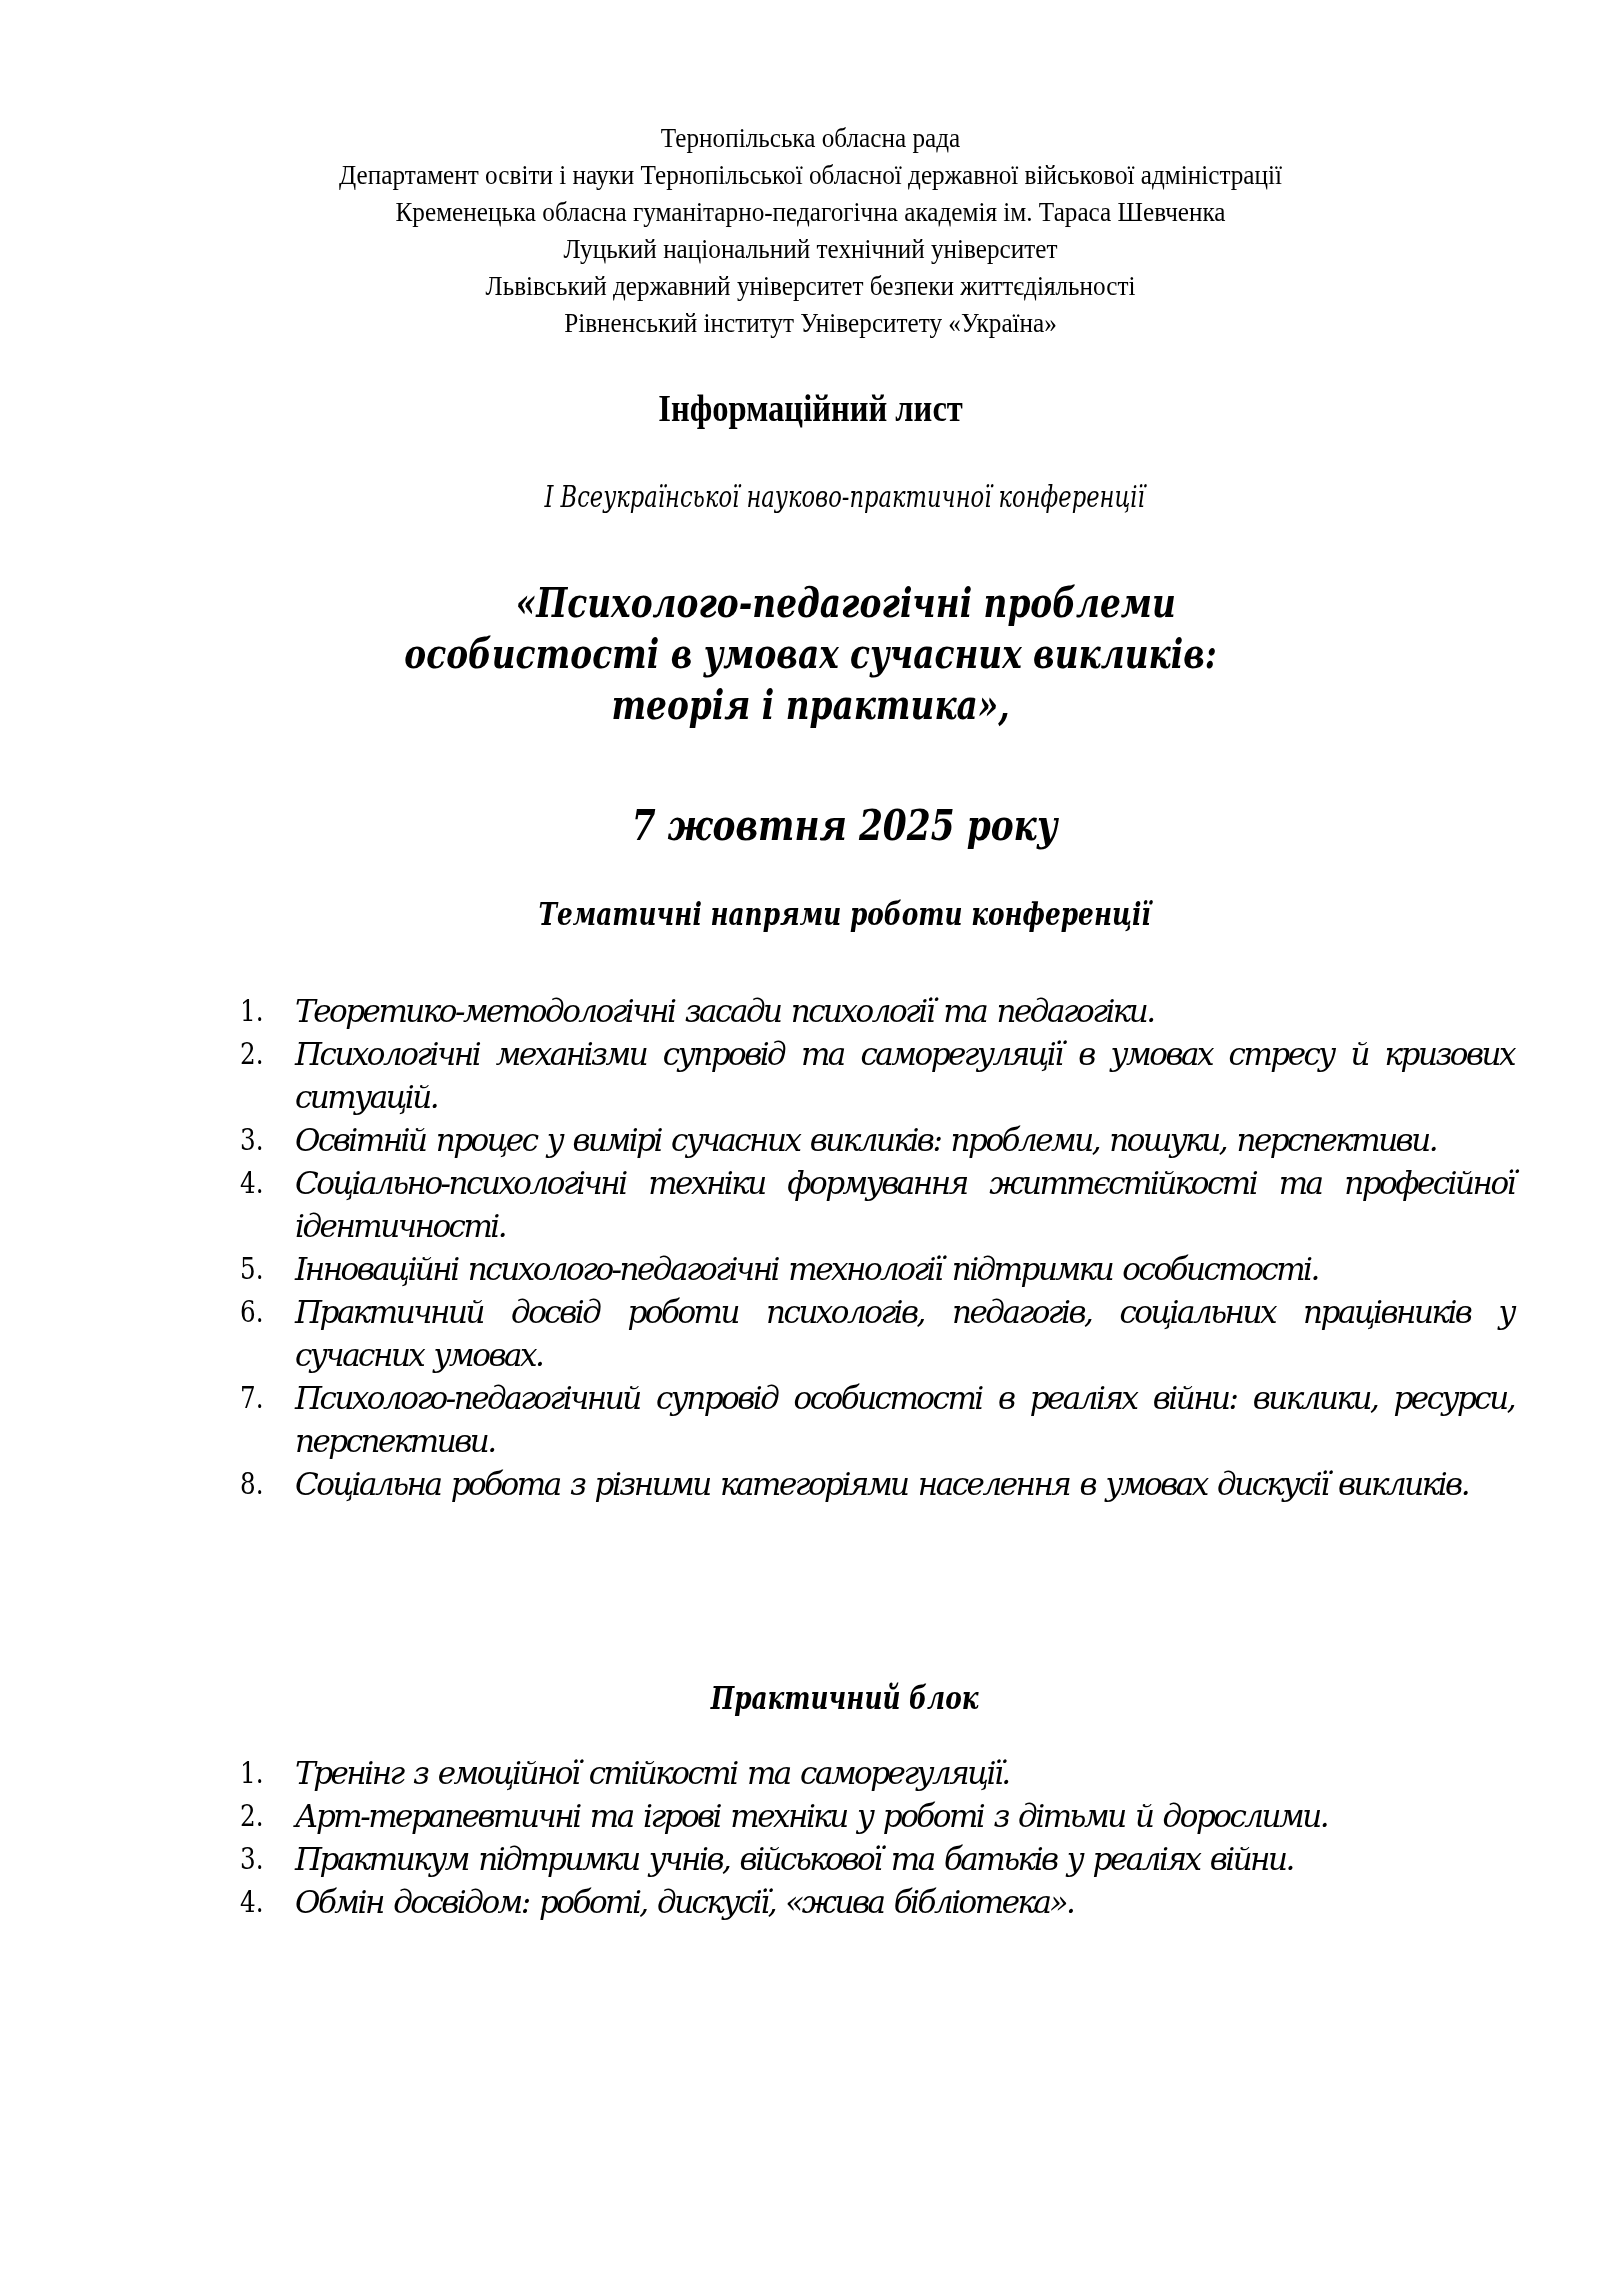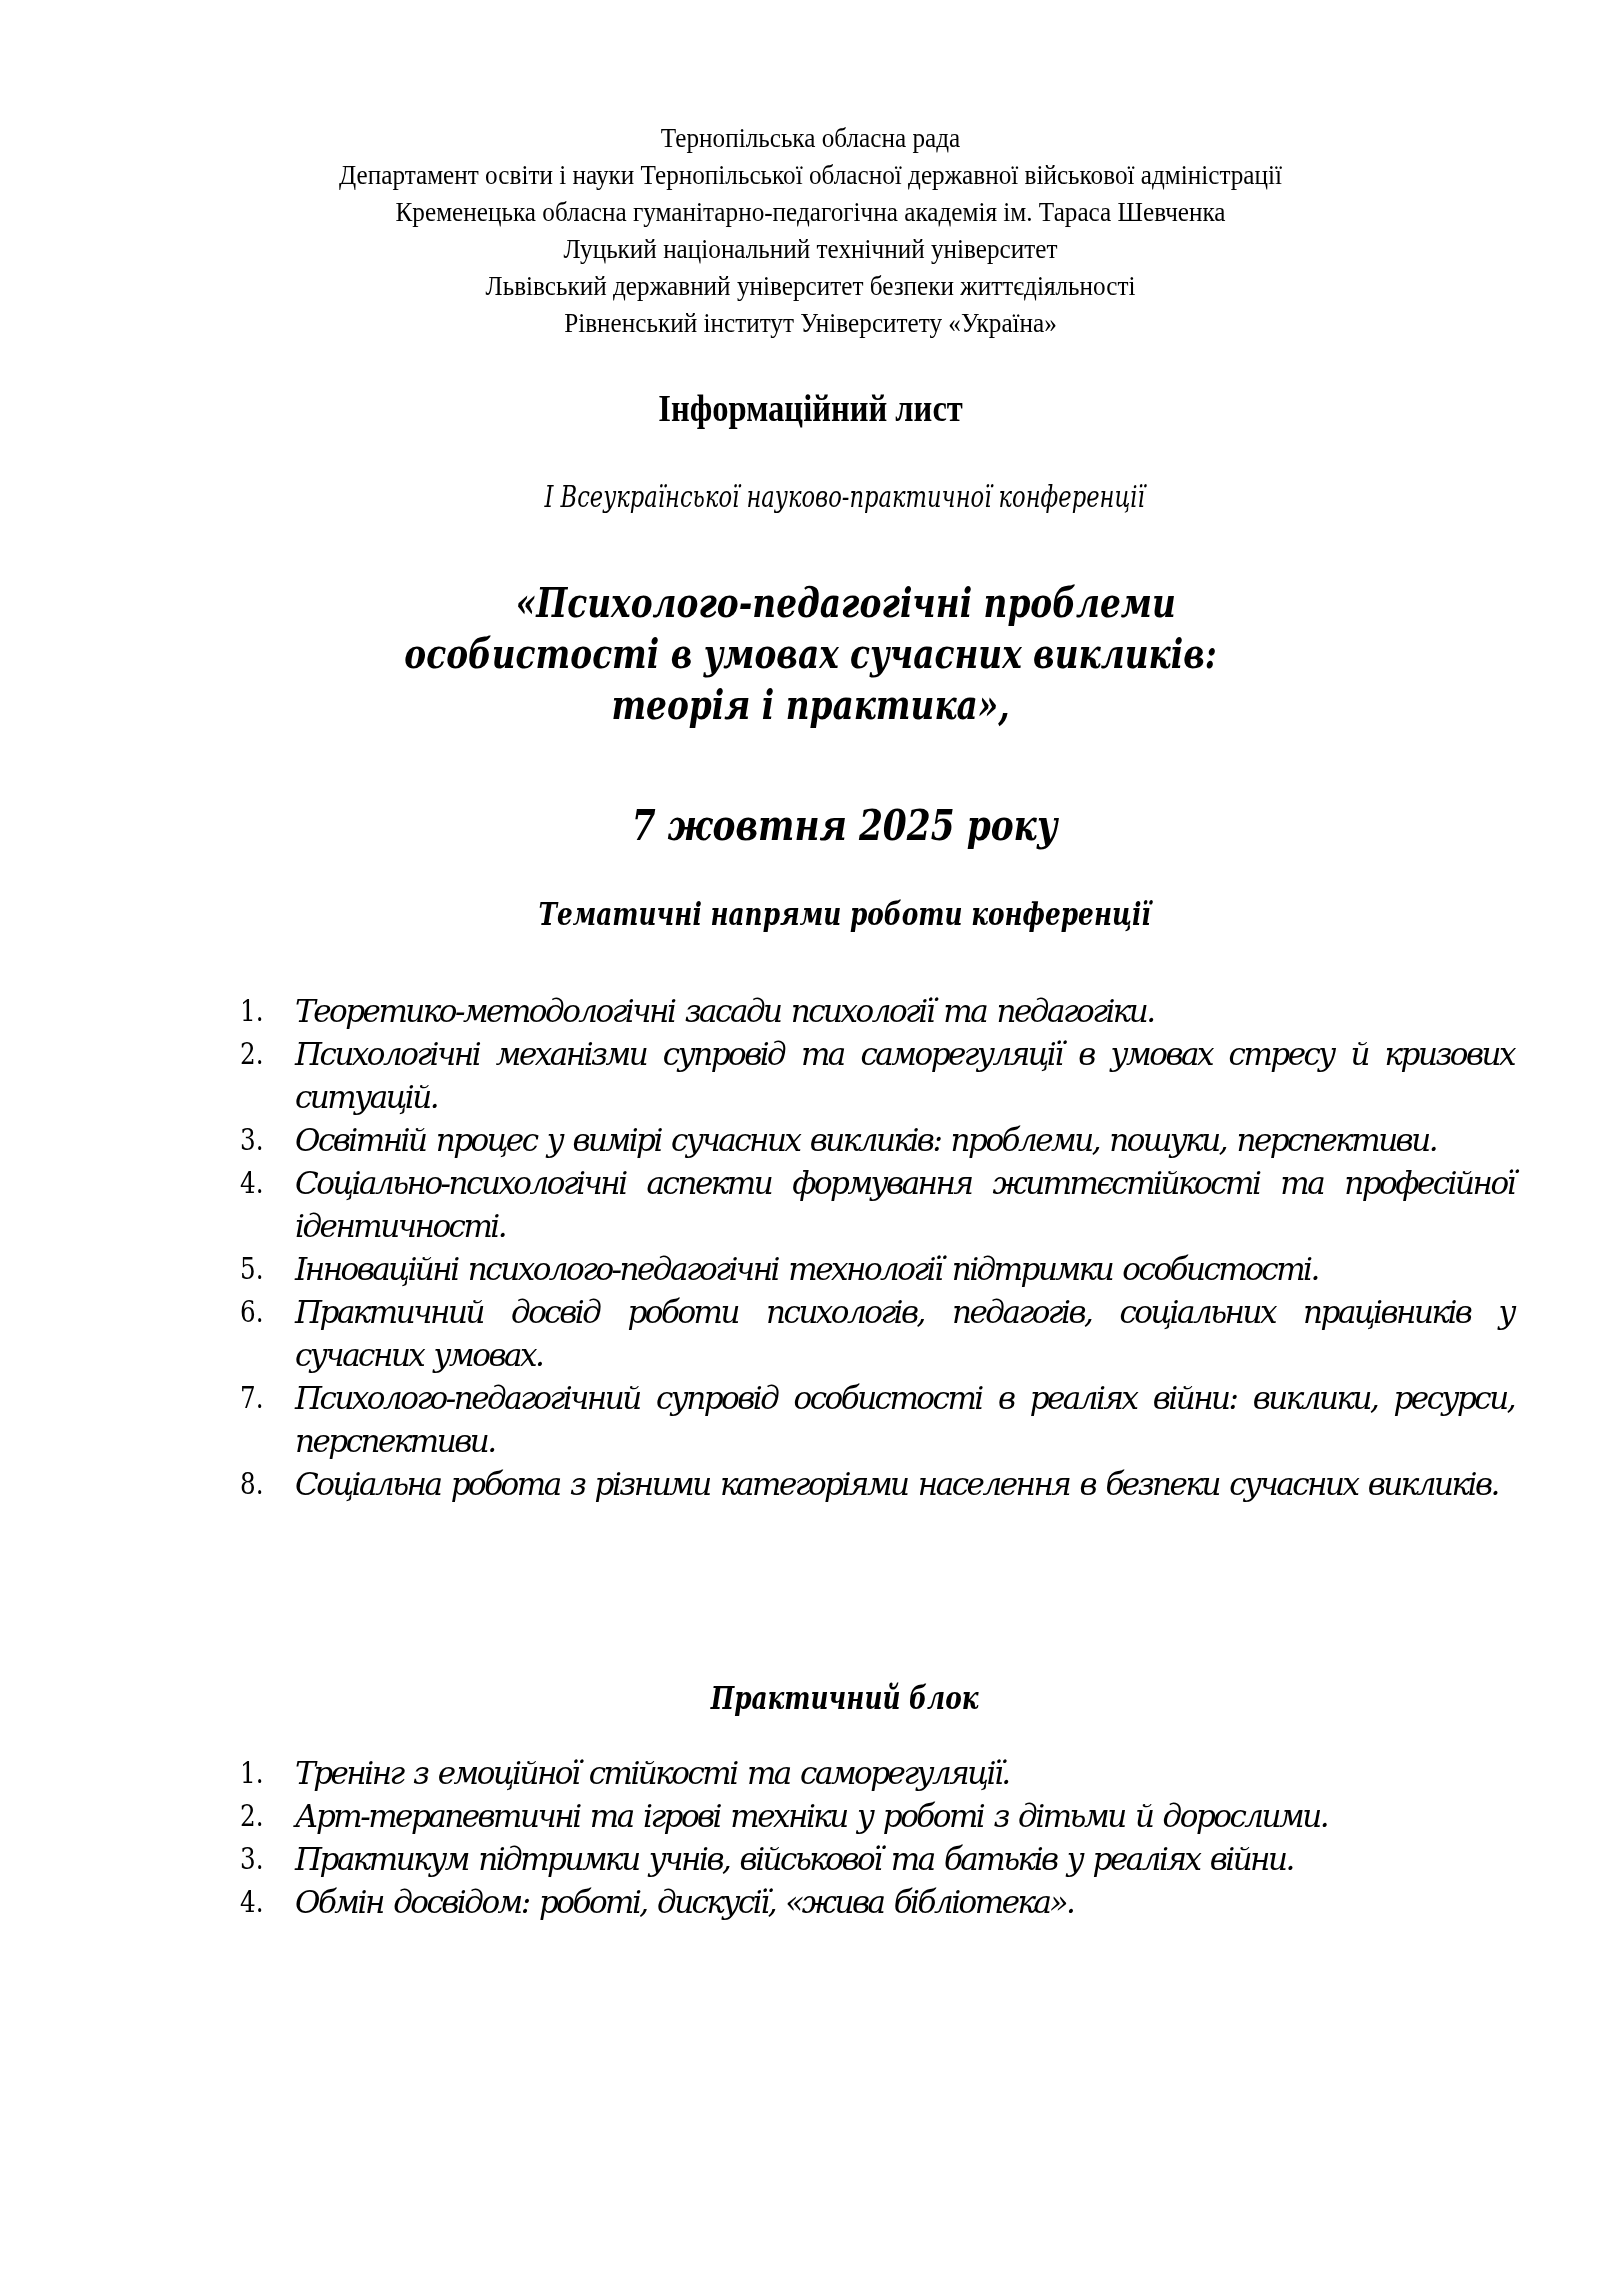--- a/index.html
+++ b/index.html
@@ -73,37 +73,37 @@
     <li>
         <span class="num">2.</span>
         <span class="txt">Психологічні механізми супровід та саморегуляції в умовах стресу й кризових ситуацій.</span>
       </li>
     <li>
         <span class="num">3.</span>
         <span class="txt">Освітній процес у вимірі сучасних викликів: проблеми, пошуки, перспективи.</span>
       </li>
     <li>
         <span class="num">4.</span>
-        <span class="txt">Соціально-психологічні аспекти формування життєстійкості та професійної ідентичності.</span>
+        <span class="txt">Соціально-психологічні техніки формування життєстійкості та професійної ідентичності.</span>
       </li>
     <li>
         <span class="num">5.</span>
         <span class="txt">Інноваційні психолого-педагогічні технології підтримки особистості.</span>
       </li>
     <li>
         <span class="num">6.</span>
         <span class="txt">Практичний досвід роботи психологів, педагогів, соціальних працівників у сучасних умовах.</span>
       </li>
     <li>
         <span class="num">7.</span>
         <span class="txt">Психолого-педагогічний супровід особистості в реаліях війни: виклики, ресурси, перспективи.</span>
       </li>
     <li>
         <span class="num">8.</span>
-        <span class="txt">Соціальна робота з різними категоріями населення в безпеки сучасних викликів.</span>
+        <span class="txt">Соціальна робота з різними категоріями населення в умовах дискусії викликів.</span>
       </li>
   </ol>
 
   <div class="section-title st2">Практичний блок</div>
 
   <ol class="list list2">
     <li>
         <span class="num">1.</span>
         <span class="txt">Тренінг з емоційної стійкості та саморегуляції.</span>
       </li>

